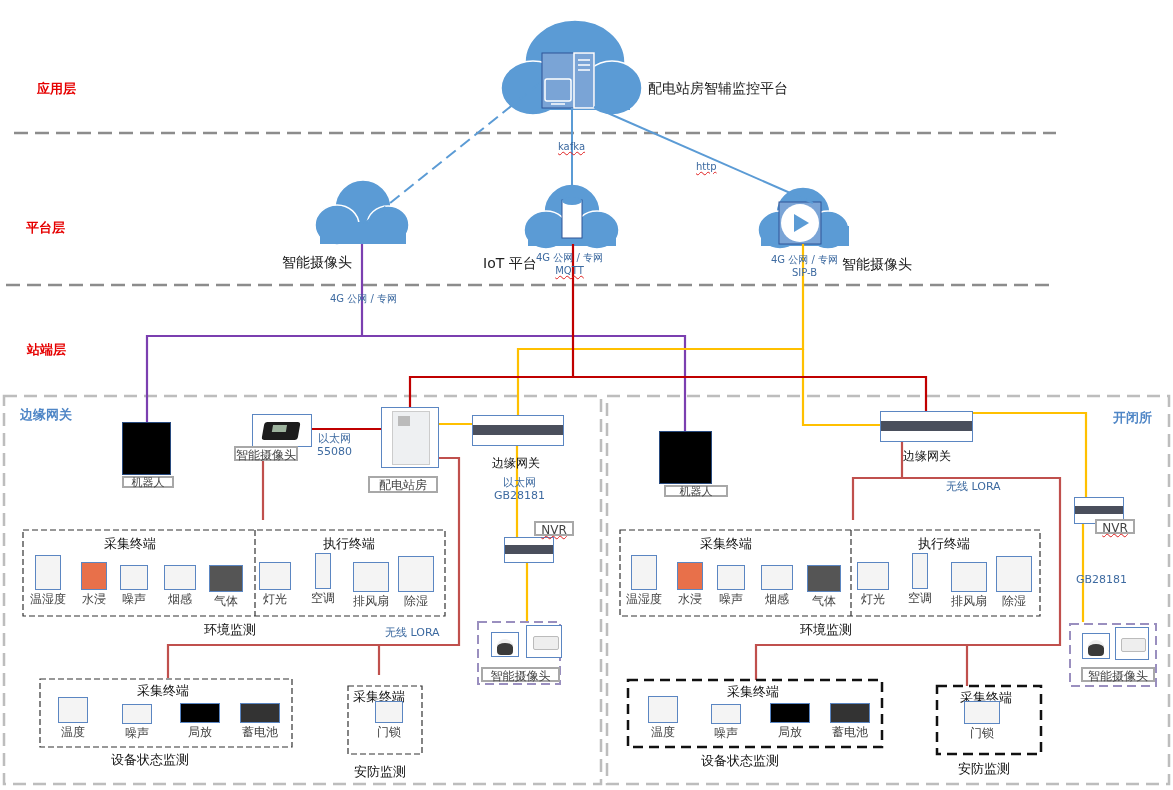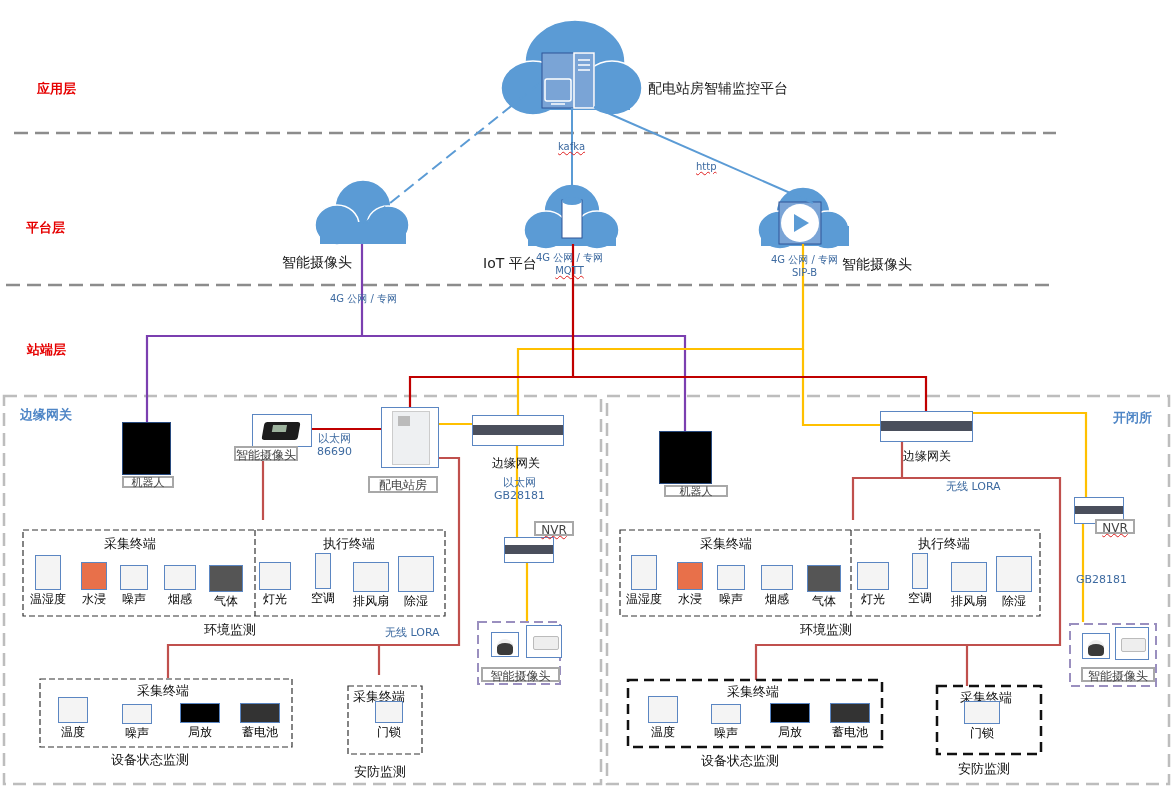--- a/index.html
+++ b/index.html
@@ -10,21 +10,21 @@
   .squig{text-decoration:underline wavy #e02020;text-decoration-thickness:1px;}
   .plat-label{position:absolute;color:#222;font-size:14px;white-space:nowrap;}
   .zone-title{position:absolute;color:#4f86c6;font-weight:bold;font-size:13px;}
   .dev{position:absolute;border:1.5px solid #5b86c2;background:#fff;box-sizing:border-box;}
   .caption-box{position:absolute;border:2px solid #a8a8a8;background:#fff;font-size:12px;color:#444;text-align:center;box-sizing:border-box;line-height:14px;}
   .black{background:#000;border-color:#284a7e;}
   .grp-title{position:absolute;font-size:13px;color:#111;white-space:nowrap;}
   .sub-label{position:absolute;font-size:13px;color:#111;white-space:nowrap;}
   .item{position:absolute;text-align:center;}
   .item .thumb{margin:0 auto;border:1.5px solid #5b86c2;box-sizing:border-box;background:#f4f4f4;position:relative;}
-  .item .lbl{font-size:12px;color:#000000;white-space:nowrap;margin-top:1px;}
+  .item .lbl{font-size:12px;color:#404040;white-space:nowrap;margin-top:1px;}
   .gw{background:linear-gradient(#fff 0 30%,#4a4f5c 30% 65%,#fff 65%);}
 </style>
 </head>
 <body>
 
 <svg id="wires" width="1173" height="790">
 
   <line x1="14" y1="133" x2="1056" y2="133" stroke="#8c8c8c" stroke-width="2.5" stroke-dasharray="14,7"></line>
   <line x1="6" y1="285" x2="1056" y2="285" stroke="#8c8c8c" stroke-width="2.5" stroke-dasharray="14,7"></line>
 
@@ -145,21 +145,21 @@
 <div class="caption-box" style="left:122px;top:476px;width:52px;height:12px;font-size:11px;line-height:9px;">机器人</div>
 
 <div class="dev" style="left:252px;top:414px;width:60px;height:33px;">
   <div style="position:absolute;left:10px;top:7px;width:36px;height:18px;background:#1d1d1d;border-radius:3px;transform:skew(-10deg);">
     <div style="position:absolute;left:9px;top:3px;width:14px;height:7px;background:#9eb39e;"></div>
   </div>
 </div>
 <div class="caption-box" style="left:234px;top:446px;width:64px;height:15px;">智能摄像头</div>
 <div class="tag" style="left:317px;top:432px;font-size:11px;">
   <div>以太网</div>
-  <div>86690</div>
+  <div>55080</div>
 </div>
 
 <div class="dev" style="left:381px;top:407px;width:58px;height:61px;">
   <div style="position:absolute;left:10px;top:3px;width:36px;height:52px;background:#eef0f2;border:1px solid #ccc;">
     <div style="position:absolute;left:5px;top:4px;width:12px;height:10px;background:#bbb;"></div>
   </div>
 </div>
 <div class="caption-box" style="left:368px;top:476px;width:70px;height:17px;">配电站房</div>
 
 <div class="dev gw" style="left:472px;top:415px;width:92px;height:31px;"></div>

